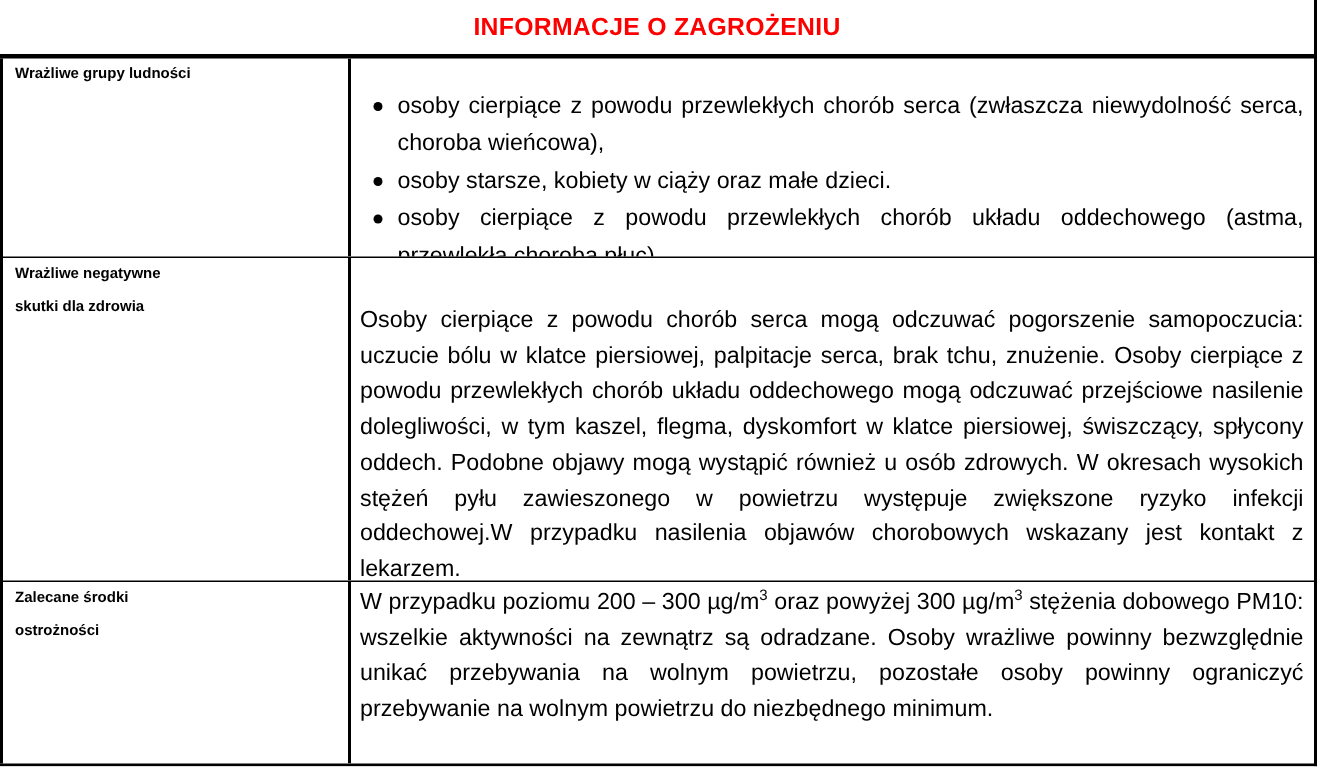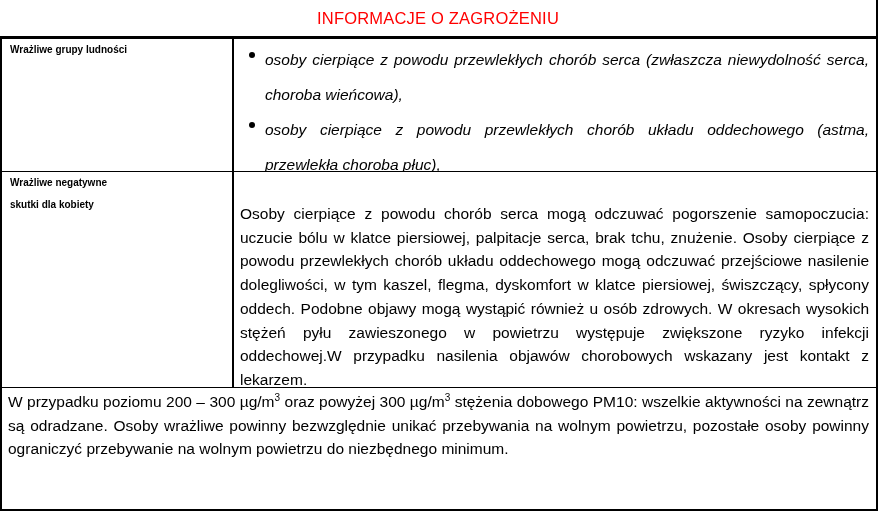--- a/index.html
+++ b/index.html
@@ -12,21 +12,21 @@
     display: flex; flex-direction: column;
     border-right: 2px solid #000; border-bottom: 2px solid #000;
     background: #ffffff;
   }
   .header-row {
     flex: 0 0 39px; box-sizing: border-box;
     border-bottom: 3px solid #000;
     display: flex; align-items: center; justify-content: center;
   }
   .header-title {
-    font-size: 16.5px; font-weight: normal; letter-spacing: 0.2px;
+    font-size: 16.5px; font-weight: bold; letter-spacing: 0.2px;
   }
   .tbody {
     flex: 1 1 auto; display: flex; flex-direction: column;
     border-left: 2px solid #000; box-sizing: border-box;
   }
   .row { display: flex; box-sizing: border-box; border-bottom: 1px solid #000; overflow: hidden; }
   .row.last { border-bottom: none; }
   .row1 { flex: 0 0 133px; }
   .row2 { flex: 0 0 216px; }
   .row3 { flex: 1 1 auto; }
@@ -34,21 +34,21 @@
     flex: 0 0 232px; box-sizing: border-box; border-right: 2px solid #000;
     display: flex; flex-direction: column; justify-content: flex-start;
     padding: 0 6px 0 8px;
     font-weight: bold; font-size: 10px; line-height: 22px;
   }
   .cell-content {
     flex: 1 1 auto; box-sizing: border-box; overflow: hidden;
     padding: 2px 7px 0 6px;
     font-size: 15.5px; text-align: justify;
   }
-  .row1 .cell-content { line-height: 35px; padding-top: 3px; font-style: italic; }
+  .row1 .cell-content { line-height: 25px; padding-top: 19px; }
   .row2 .cell-content { line-height: 23.7px; padding-top: 1px; margin-top: 29px; }
   .row3 .cell-content { line-height: 23.7px; padding-top: 2px; }
   ul.bullets { margin: 0; padding: 0; list-style: none; }
   li.bullet-item { position: relative; padding-left: 25px; text-align: justify; }
   .bullet-dot {
     position: absolute; left: 9px; top: 10px;
     width: 6px; height: 6px; border-radius: 50%; background: #000;
   }
   .paragraph { margin: 0; }
   sup { font-size: 10px; line-height: 0; vertical-align: super; }
@@ -70,41 +70,45 @@
           <div>Wrażliwe grupy ludności</div>
         </div>
         <div class="cell-content">
           <ul class="bullets">
             <li class="bullet-item">
               <span class="bullet-dot"></span>
               <span>osoby cierpiące z powodu przewlekłych chorób serca (zwłaszcza niewydolność serca, choroba wieńcowa),</span>
             </li>
             <li class="bullet-item">
               <span class="bullet-dot"></span>
-              <span>osoby cierpiące z powodu przewlekłych chorób układu oddechowego (astma, przewlekła choroba płuc),</span>
+              <span>osoby starsze, kobiety w ciąży oraz małe dzieci.</span>
             </li>
             <li class="bullet-item">
               <span class="bullet-dot"></span>
-              <span>osoby starsze, kobiety w ciąży oraz małe dzieci.</span>
+              <span>osoby cierpiące z powodu przewlekłych chorób układu oddechowego (astma, przewlekła choroba płuc),</span>
             </li>
           </ul>
         </div>
       </div>
 
       <div class="row row2">
         <div class="cell-label">
           <div>Wrażliwe negatywne</div>
-          <div>skutki dla kobiety</div>
+          <div>skutki dla zdrowia</div>
         </div>
         <div class="cell-content">
           <p class="paragraph">Osoby cierpiące z powodu chorób serca mogą odczuwać pogorszenie samopoczucia: uczucie bólu w klatce piersiowej, palpitacje serca, brak tchu, znużenie. Osoby cierpiące z powodu przewlekłych chorób układu oddechowego mogą odczuwać przejściowe nasilenie dolegliwości, w tym kaszel, flegma, dyskomfort w klatce piersiowej, świszczący, spłycony oddech. Podobne objawy mogą wystąpić również u osób zdrowych. W okresach wysokich stężeń pyłu zawieszonego w powietrzu występuje zwiększone ryzyko infekcji oddechowej.W przypadku nasilenia objawów chorobowych wskazany jest kontakt z lekarzem.</p>
         </div>
       </div>
 
       <div class="row row3 last">
+        <div class="cell-label">
+          <div>Zalecane środki</div>
+          <div>ostrożności</div>
+        </div>
         <div class="cell-content">
           <p class="paragraph">W przypadku poziomu 200 – 300 µg/m<sup>3</sup> oraz powyżej 300 µg/m<sup>3</sup> stężenia dobowego PM10: wszelkie aktywności na zewnątrz są odradzane. Osoby wrażliwe powinny bezwzględnie unikać przebywania na wolnym powietrzu, pozostałe osoby powinny ograniczyć przebywanie na wolnym powietrzu do niezbędnego minimum.</p>
         </div>
       </div>
 
     </div>
   </div>
 </div>
 
 </body></html>

